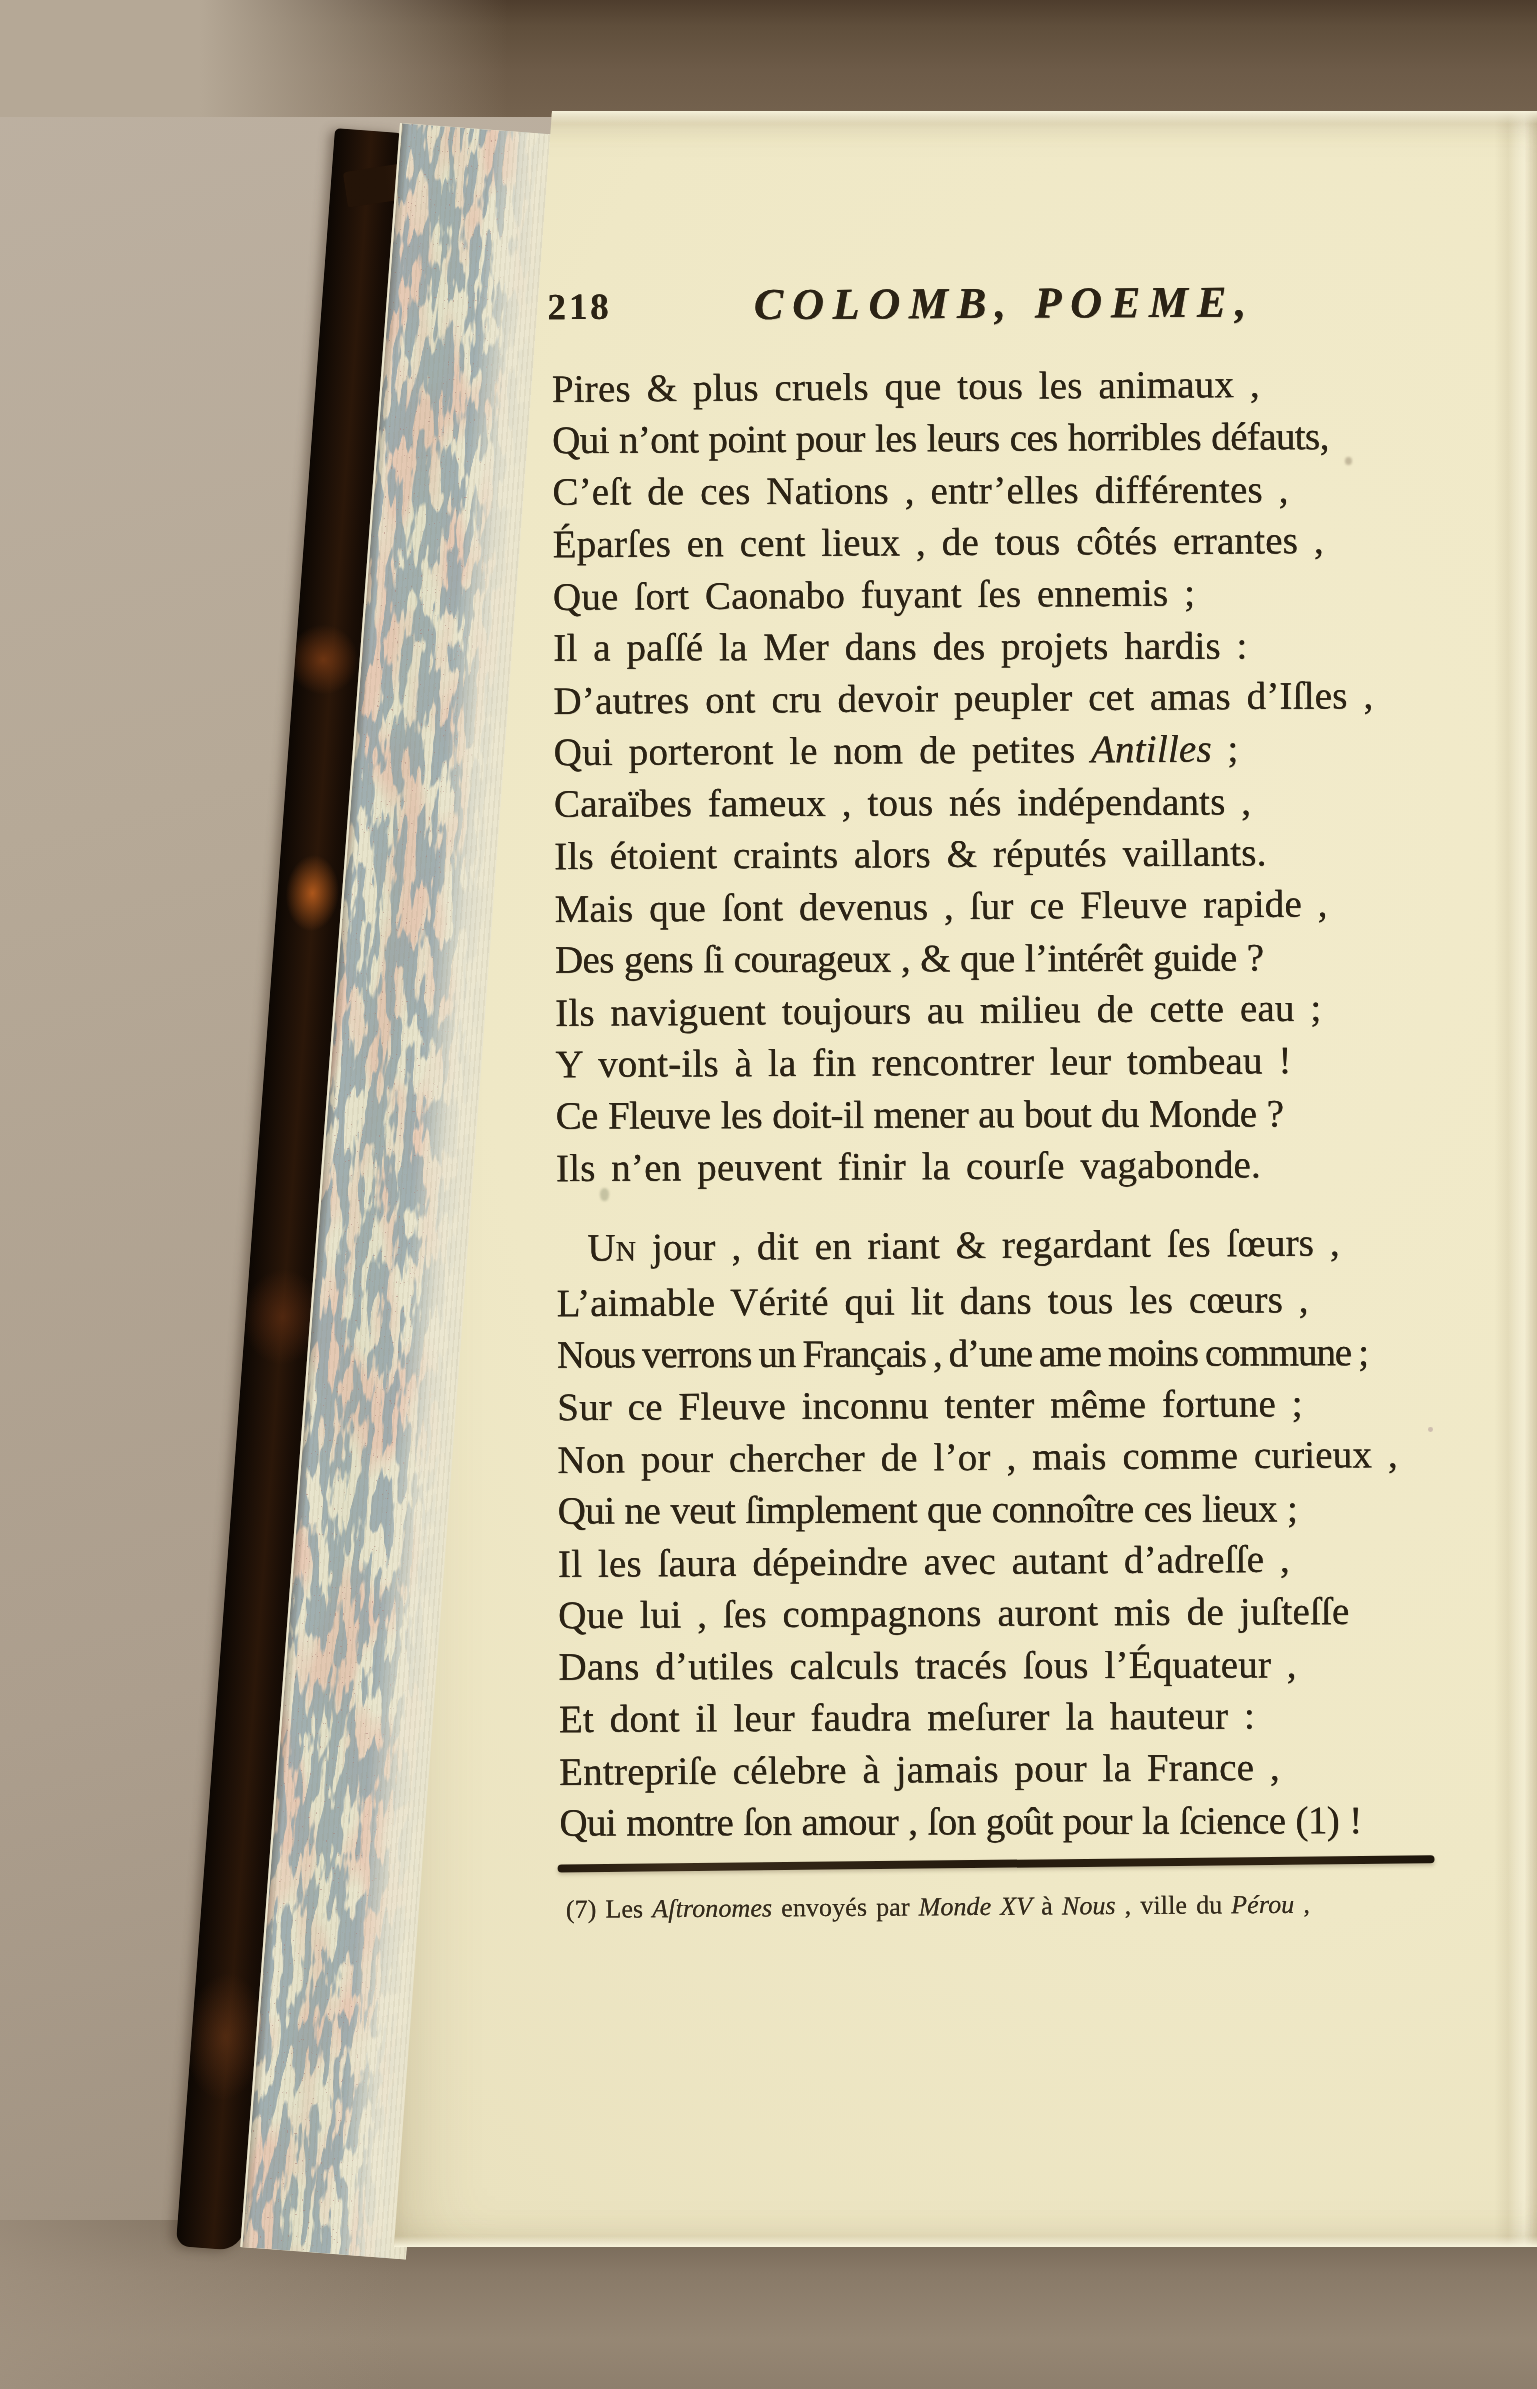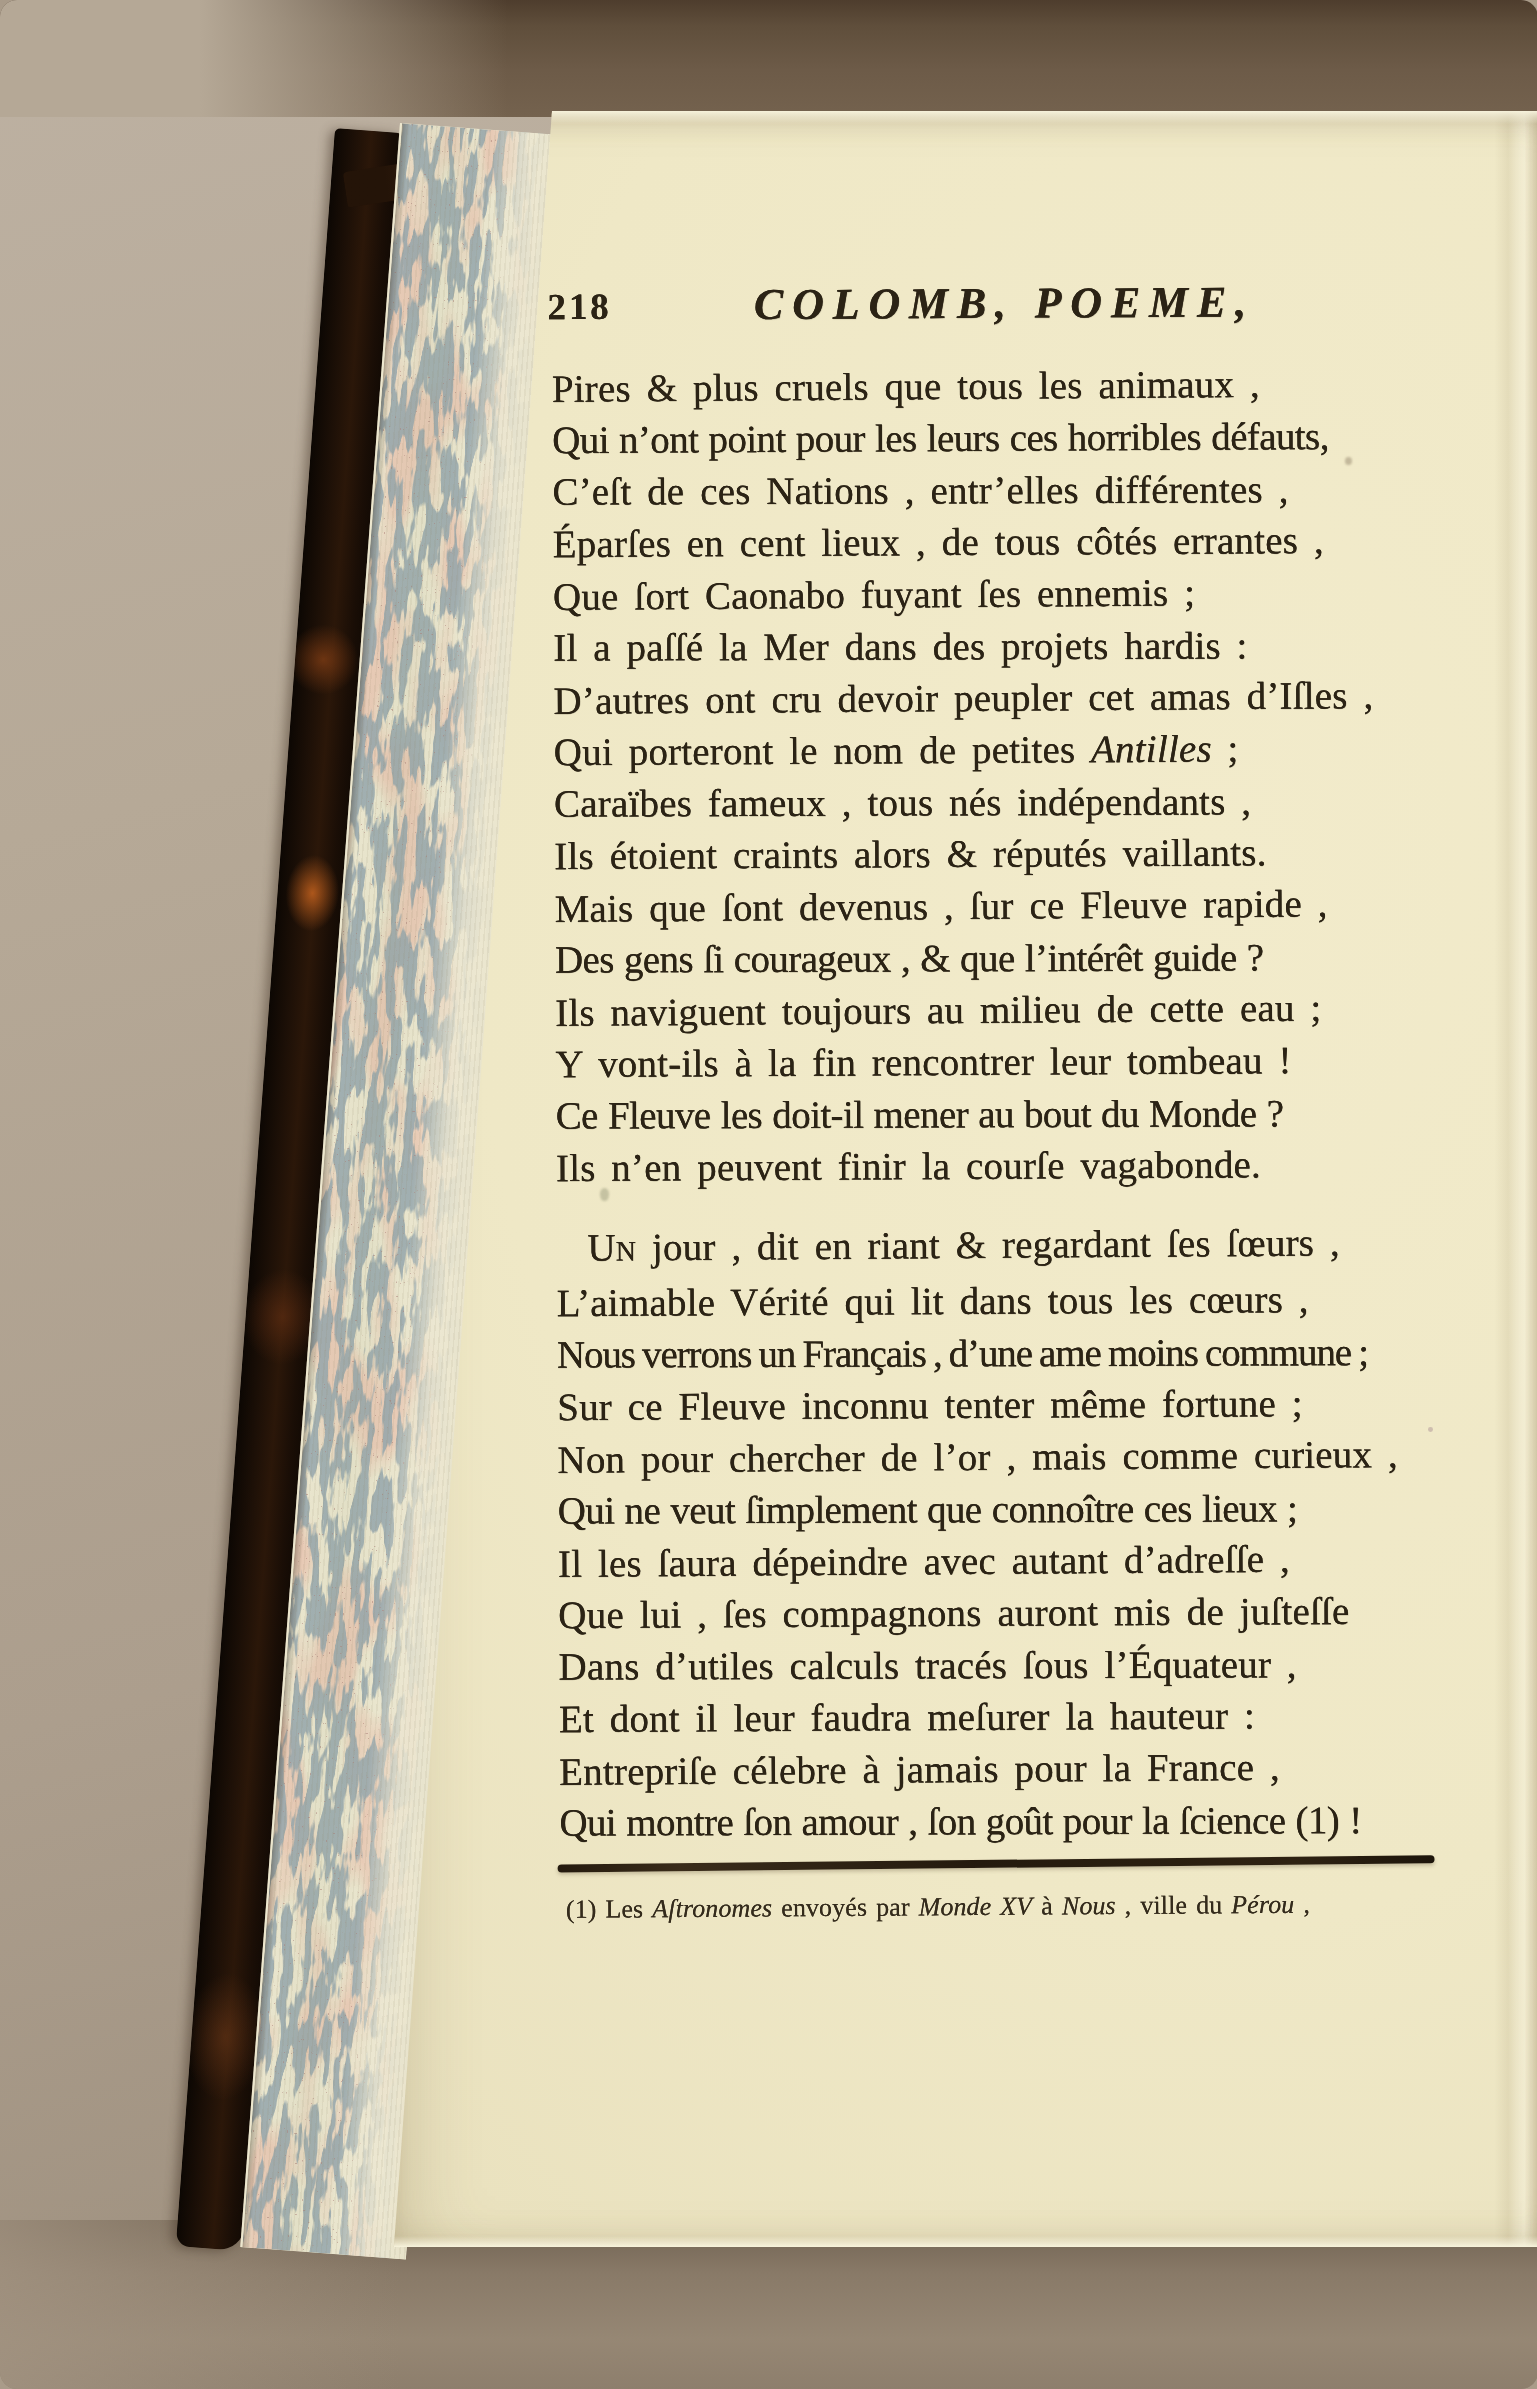--- a/index.html
+++ b/index.html
@@ -1,21 +1,20 @@
 <!DOCTYPE html>
 <html style="font-size:7.8px"><head>
 <meta charset="utf-8">
 <style>
   html,body{margin:0;padding:0;background:#a99b89;}
   .scene{
     position:relative;
     width:1538px;height:2389px;
     overflow:hidden;
     font-family:"Liberation Serif","DejaVu Serif",serif;
-    border-radius:17px;
   }
   
   .bg-table{
     position:absolute;inset:0;
     background:linear-gradient(165deg,#bdb1a2 0%,#b6a997 30%,#ac9e8d 62%,#988a78 100%);
   }
   .bg-top-band{
     position:absolute;left:0;top:0;width:1538px;height:117px;
     background:
       linear-gradient(90deg,#b5a896 0%,#b5a896 13%,rgba(181,168,150,0) 33%),
@@ -217,20 +216,20 @@
             <div class="line"><span>Il les ſaura dépeindre avec autant d’adreſſe ,</span></div>
             <div class="line"><span>Que lui , ſes compagnons auront mis de juſteſſe</span></div>
             <div class="line"><span>Dans d’utiles calculs tracés ſous l’Équateur ,</span></div>
             <div class="line"><span>Et dont il leur faudra meſurer la hauteur :</span></div>
             <div class="line"><span>Entrepriſe célebre à jamais pour la France ,</span></div>
             <div class="line"><span>Qui montre ſon amour , ſon goût pour la ſcience (1) !</span></div>
           </div>
 
         <div class="footnote-rule"></div>
         <div class="footnote" id="footnote">
-            <div class="line"><span>(1) Les </span><span class="it">Aſtronomes</span><span> envoyés par </span><span class="it">Monde XV</span><span> à </span><span class="it">Nous</span><span> , ville du </span><span class="it">Pérou</span><span> ,</span></div>
+            <div class="line"><span>(7) Les </span><span class="it">Aſtronomes</span><span> envoyés par </span><span class="it">Monde XV</span><span> à </span><span class="it">Nous</span><span> , ville du </span><span class="it">Pérou</span><span> ,</span></div>
           </div>
       </div>
     </div>
   </div>
 
 </div>
 
 
 </body></html>

